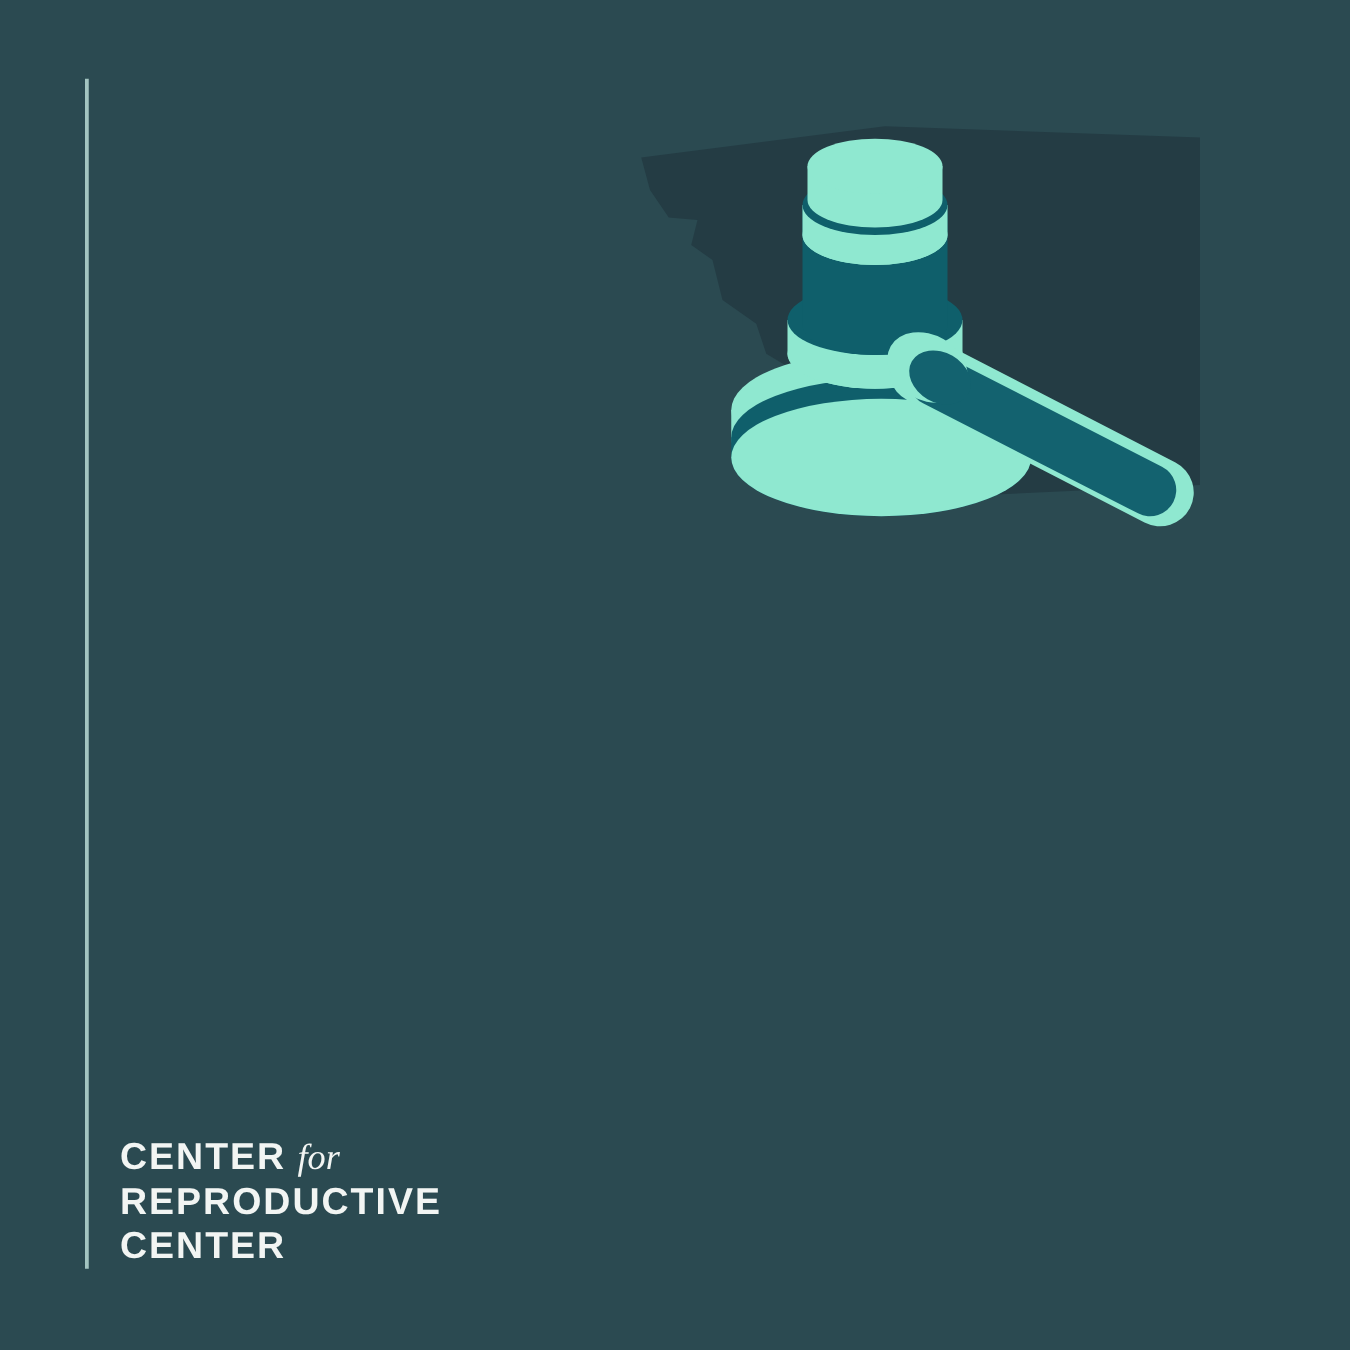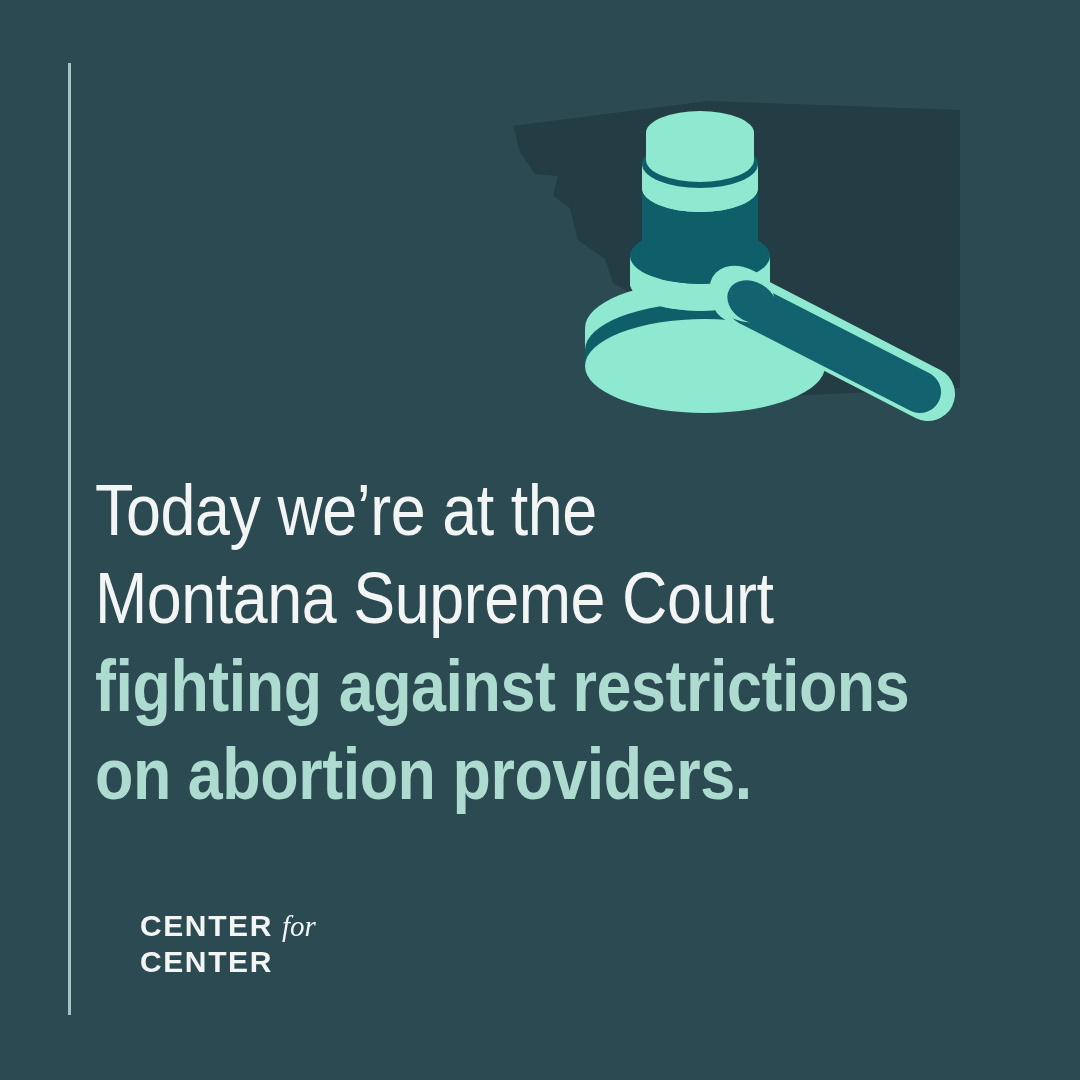--- a/index.html
+++ b/index.html
@@ -66,21 +66,20 @@
     color: #aedbd0;
     font-weight: 700;
   }
 
   
   .logo {
     position: absolute;
     left: 96px;
     top: 908px;
     color: #f2f5f3;
-    margin-left: 44px;
   }
   .logo-line {
     display: block;
     font-family: "Liberation Sans", sans-serif;
     font-weight: 700;
     font-size: 30px;
     line-height: 35px;
     letter-spacing: 1.6px;
   }
   .logo-for {
@@ -136,27 +135,22 @@
       <g>
         <path d="M 258 208 L 448 306" stroke="#8fe8d0" stroke-width="54" stroke-linecap="round" fill="none"></path>
         <path d="M 268 216 L 440 304" stroke="#13626f" stroke-width="42" stroke-linecap="round" fill="none"></path>
 
         <ellipse cx="262" cy="206" rx="34" ry="26" transform="rotate(30 262 206)" fill="#8fe8d0"></ellipse>
         <ellipse cx="272" cy="214" rx="26" ry="20" transform="rotate(30 272 214)" fill="#13626f"></ellipse>
       </g>
     </svg>
   </div>
 
-  <div class="headline">
-    <span class="hl-line light">Today we’re at the</span>
-    <span class="hl-line light">Montana Supreme Court</span>
-    <span class="hl-line accent">fighting against restrictions</span>
-    <span class="hl-line accent">on abortion providers.</span>
-  </div>
 
   <div class="logo">
     <span class="logo-line">
       <span>CENTER</span><span class="logo-for">for</span>
     </span>
+    <span class="logo-line">REPRODUCTIVE</span>
     <span class="logo-line">CENTER</span>
   </div>
 
 </div>
 
 </body></html>

